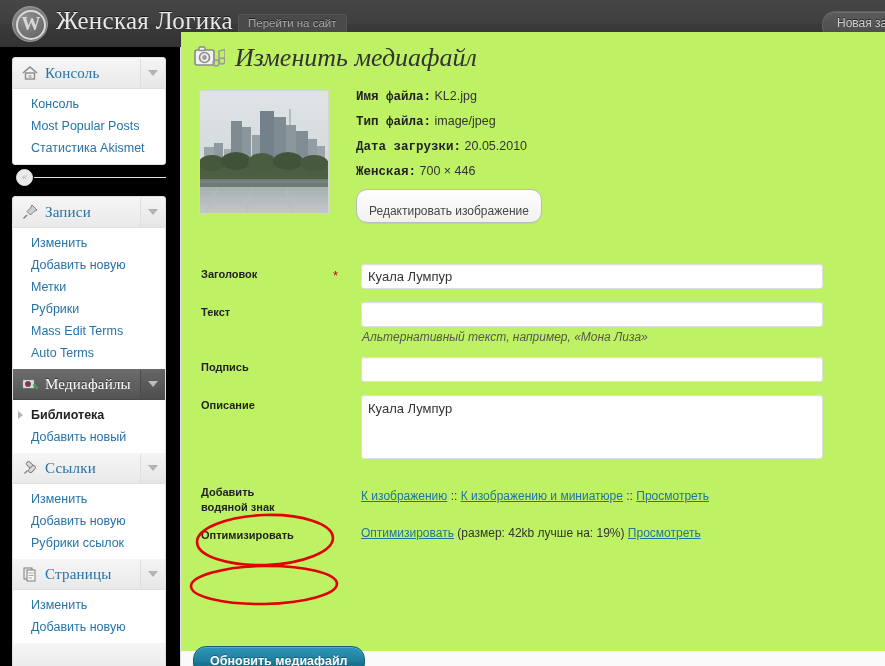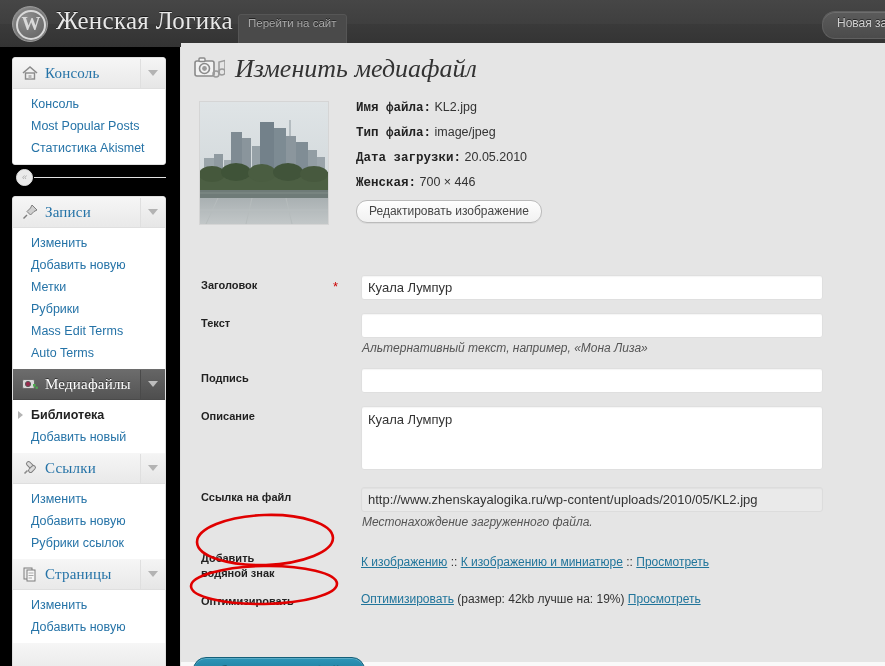--- a/index.html
+++ b/index.html
@@ -128,41 +128,41 @@
     height: 1px; background: #e2e2e2;
   }
   .sep i {
     position: absolute; left: 4px; top: 1px;
     width: 15px; height: 15px; border-radius: 50%;
     background: #eaeaea; border: 1px solid #e0e0e0;
     color: #aaa; font-size: 9px; line-height: 15px; text-align: center;
   }
 
   
-  .content { position: absolute; left: 181px; top: 43px; width: 704px; height: 619px; background: #e5e5e5; }
+  .content { position: absolute; left: 181px; top: 32px; width: 704px; height: 619px; background: #bef264; }
   .page-head { position: absolute; left: 12px; top: 10px; display: flex; align-items: center; }
   .page-head .icon32 { width: 32px; height: 32px; position: relative; margin-right: 10px; }
   .page-title {
     font-family: "Liberation Serif", serif;
     font-style: italic; font-size: 26px; color: #333; font-weight: normal;
     margin: 0;
   }
 
   .thumb {
     position: absolute; left: 18px; top: 58px;
     width: 128px; height: 122px;
     border: 1px solid #d5d5d5; background: #cfd4d6;
     overflow: hidden;
   }
   .meta { position: absolute; left: 175px; top: 57px; width: 420px; }
   .meta p { margin: 0 0 10px 0; font-size: 12.5px; color: #333; }
   .meta b { color: #222; font-family: Liberation Mono, monospace; }
   .edit-img-btn {
     display: inline-block; margin-top: 0;
-    padding: 3px 12px 4px;
+    padding: 14px 12px 4px;
     font-size: 12px; color: #464646;
     background: linear-gradient(to bottom, #fefefe, #f1f1f1);
     border: 1px solid #bbb; border-radius: 11px;
     box-shadow: 0 1px 0 rgba(0,0,0,.05);
   }
 
   .form { position: absolute; left: 12px; top: 232px; width: 690px; }
   .row { position: relative; margin-bottom: 13px; }
   .row .lbl {
     position: absolute; left: 8px; top: 4px;
@@ -445,27 +445,20 @@
         </div>
       </div>
 
       <div class="row">
         <span class="lbl">Описание</span>
         <div class="fld">
           <textarea style="">Куала Лумпур</textarea>
         </div>
       </div>
 
-      <div class="row">
-        <span class="lbl">Ссылка на файл</span>
-        <div class="fld">
-          <input type="text" class="readonly" readonly="" value="http://www.zhenskayalogika.ru/wp-content/uploads/2010/05/KL2.jpg" style="">
-          <div class="hint">Местонахождение загруженного файла.</div>
-        </div>
-      </div>
 
       <div class="row" style="margin-top:18px; margin-bottom:22px;">
         <span class="lbl" style="line-height:15px; width:130px;">
           <span>Добавить</span><br>
           <span>водяной знак</span>
         </span>
         <div class="fld links" style="padding-top:8px;">
           <a>К изображению</a>
           <span class="sepdots">::</span>
           <a>К изображению и миниатюре</a>

